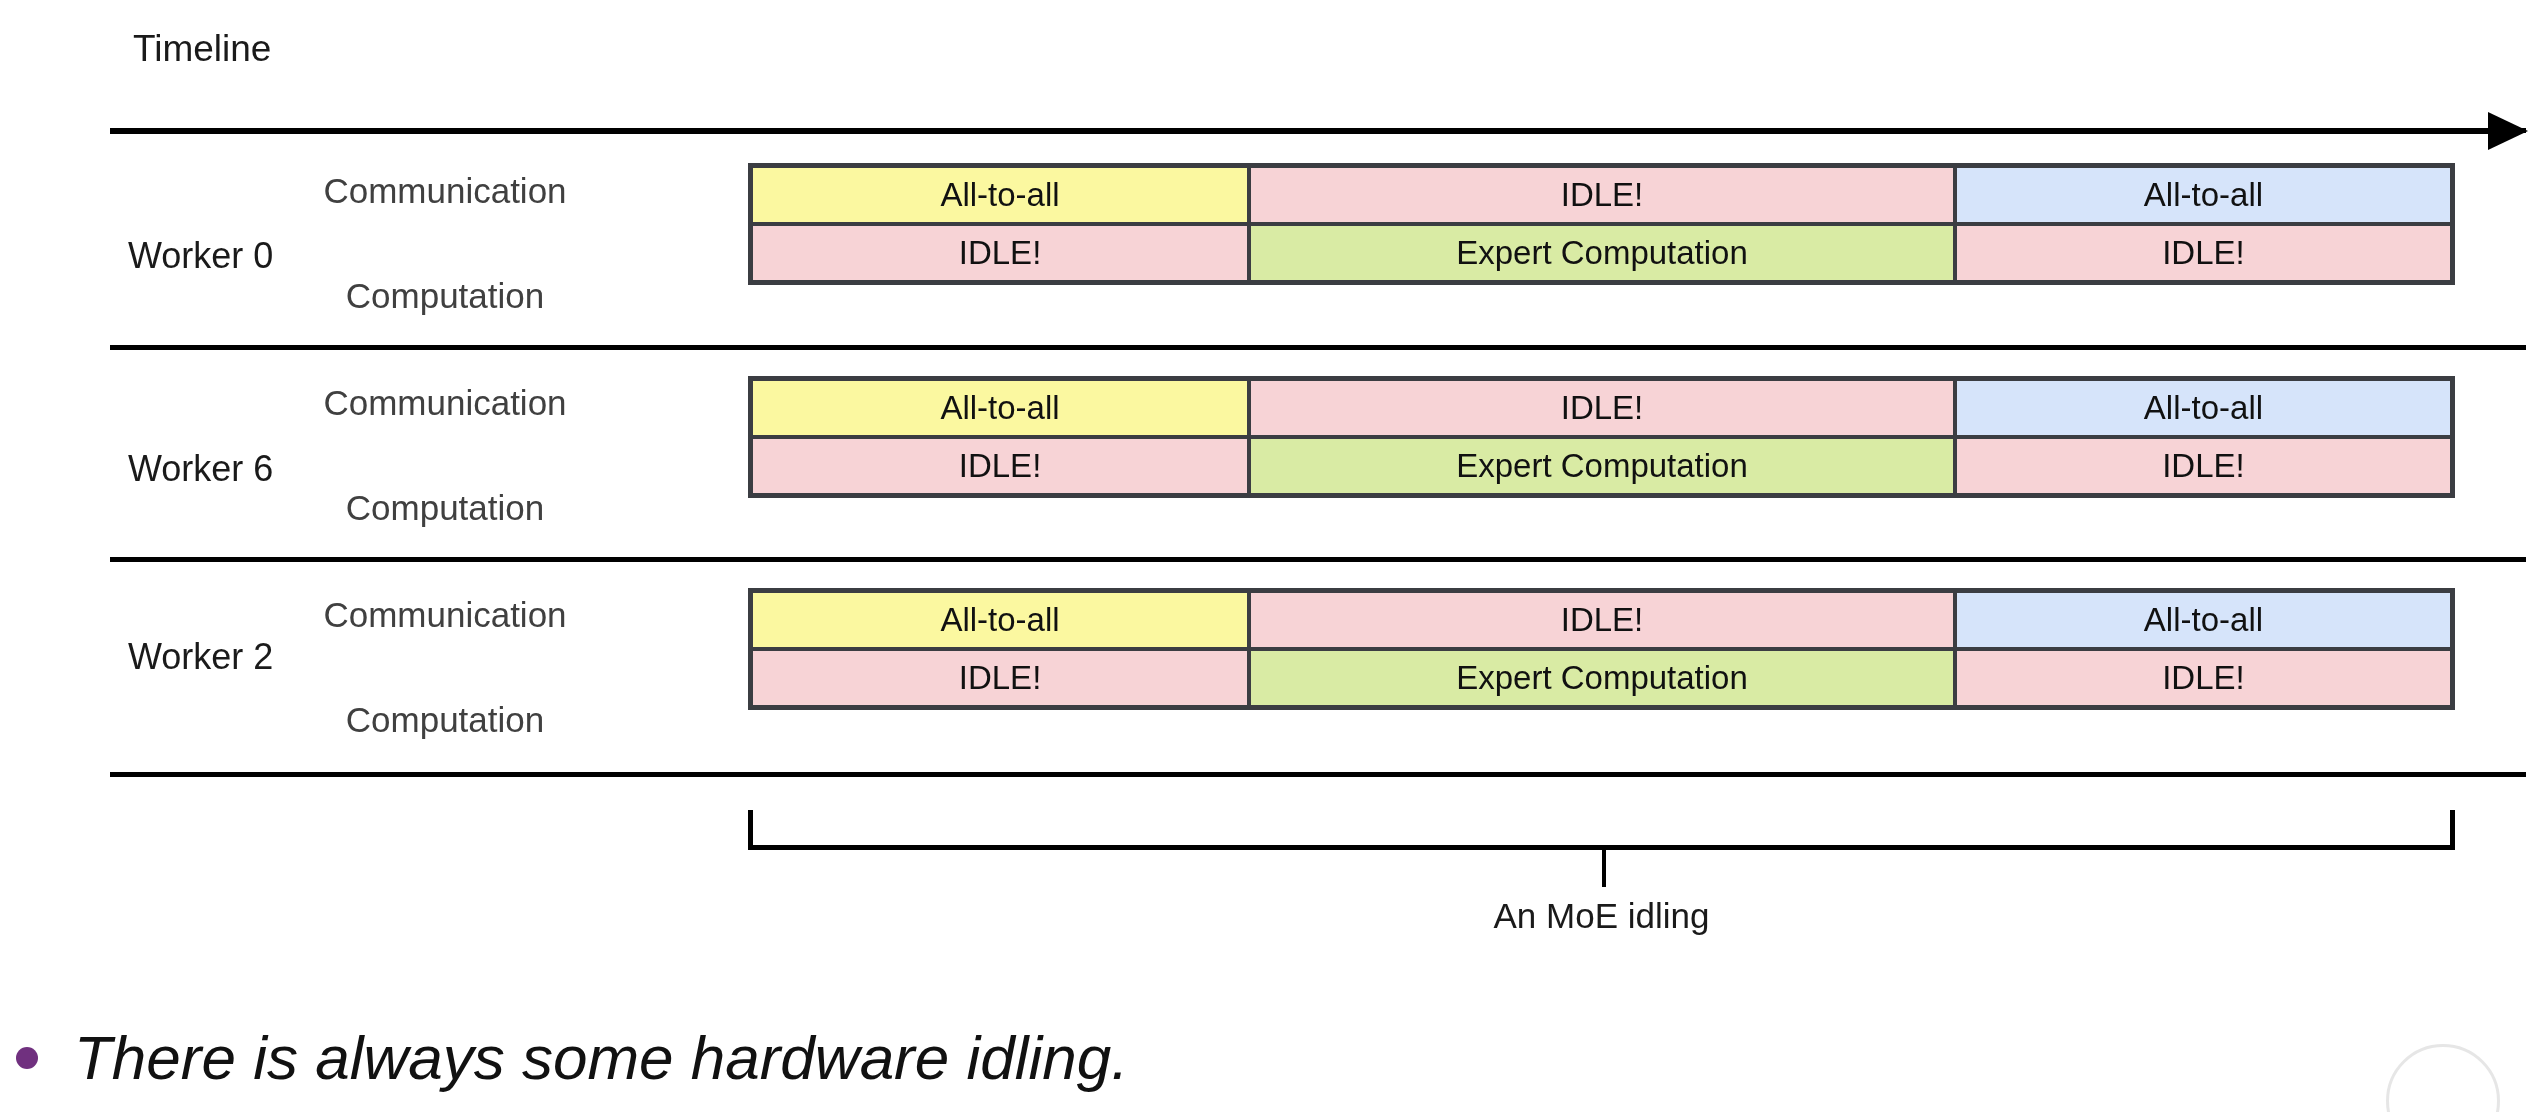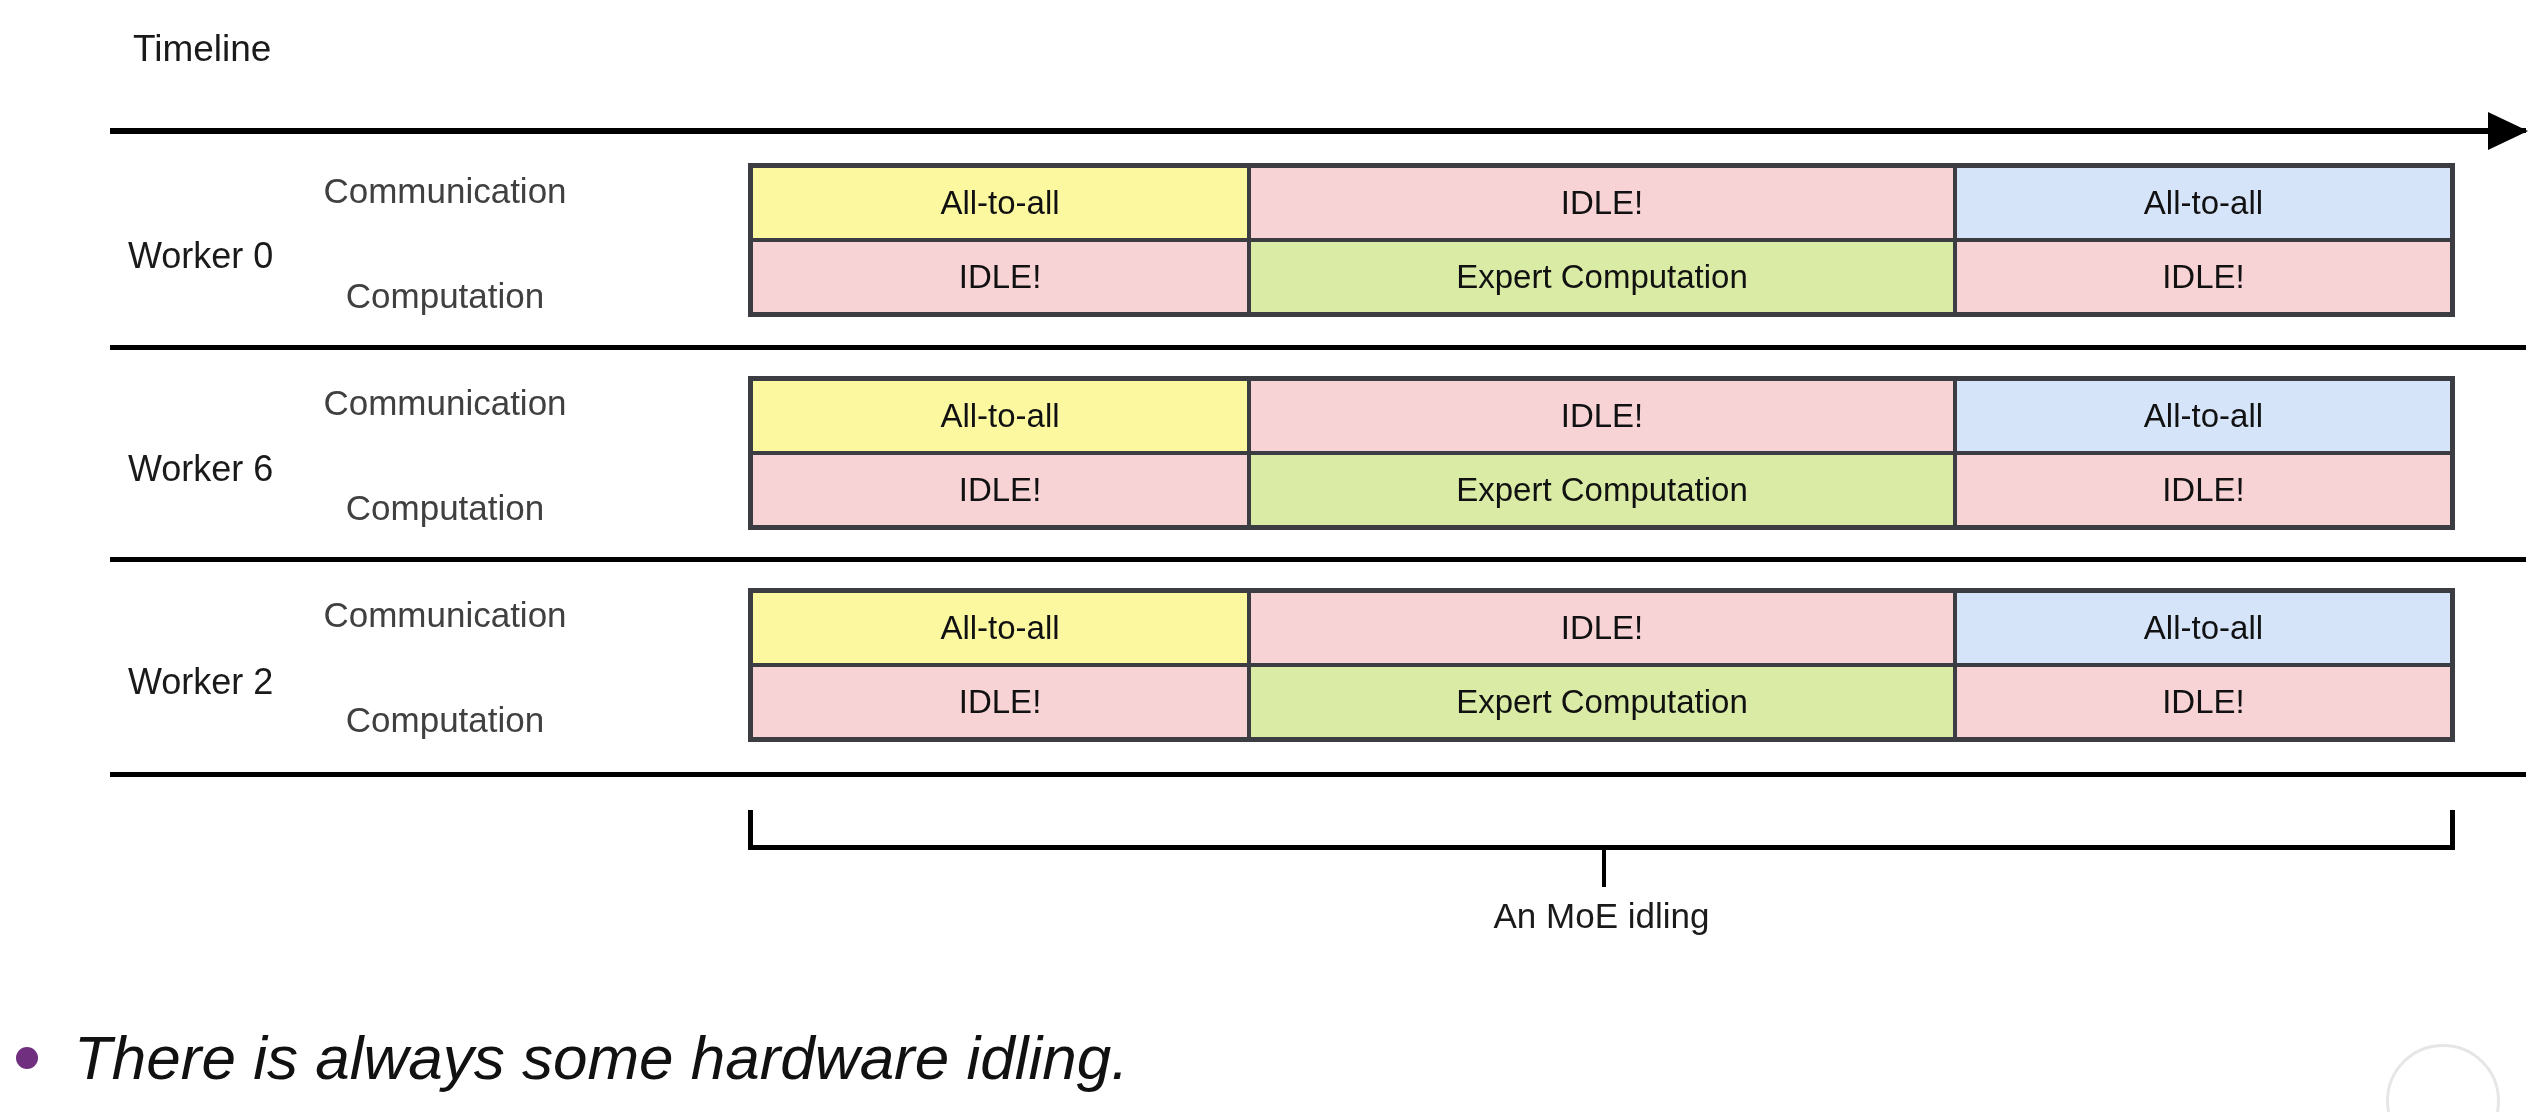--- a/index.html
+++ b/index.html
@@ -98,21 +98,21 @@
     left: 748px;
     width: 1707px;
     border: 5px solid #3b3d42;
     box-sizing: border-box;
     background: #3b3d42;
     display: flex;
     flex-direction: column;
   }
   .gantt-row {
     display: flex;
-    height: 70px;
+    height: 54px;
     box-sizing: border-box;
   }
   .gantt-row + .gantt-row { margin-top: 4px; }
   .cell {
     display: flex;
     align-items: center;
     justify-content: center;
     font-size: 33px;
     color: #111111;
     box-sizing: border-box;
@@ -254,21 +254,21 @@
       </div>
       <div class="gantt-row">
         <div class="cell" style="width:497px;background:#f7d3d6;">IDLE!</div>
         <div class="cell" style="width:706px;background:#d9eba4;">Expert Computation</div>
         <div class="cell" style="width:496px;background:#f7d3d6;">IDLE!</div>
       </div>
     </div>
   </div>
 
   <div class="worker-group" style="top:0;">
-    <div class="worker-name" style="top:656px;">Worker 2</div>
+    <div class="worker-name" style="top:631px;">Worker 2</div>
     <div class="row-label" style="top:597px;">Communication</div>
     <div class="row-label" style="top:702px;">Computation</div>
 
     <div class="gantt" style="top:588px;">
       <div class="gantt-row">
         <div class="cell" style="width:497px;background:#fbf8a0;">All-to-all</div>
         <div class="cell" style="width:706px;background:#f7d3d6;">IDLE!</div>
         <div class="cell" style="width:496px;background:#d6e4fa;">All-to-all</div>
       </div>
       <div class="gantt-row">

